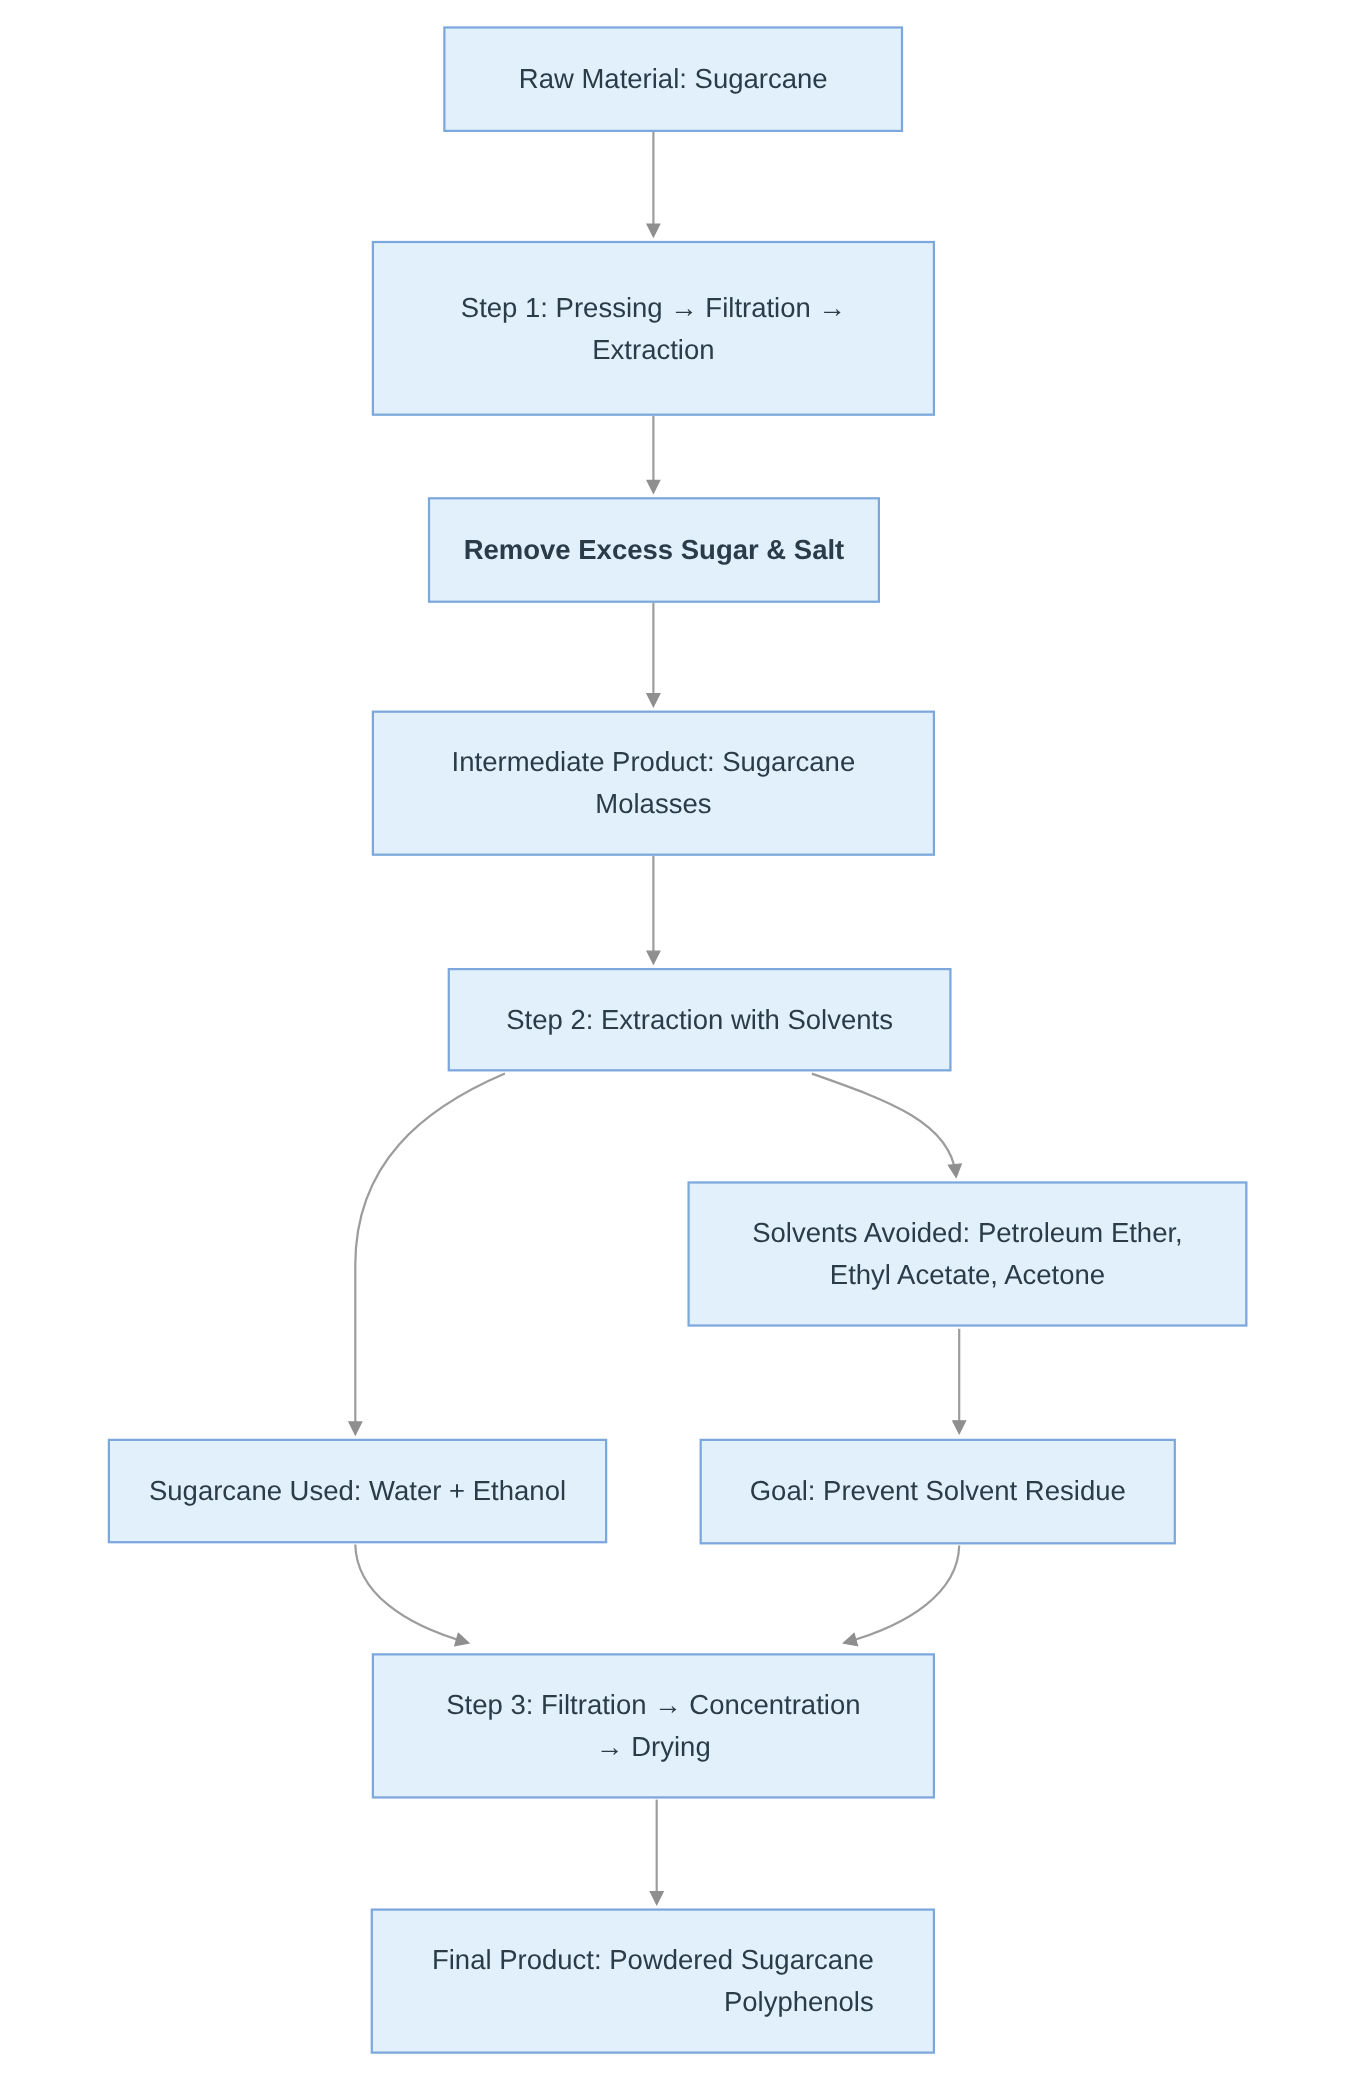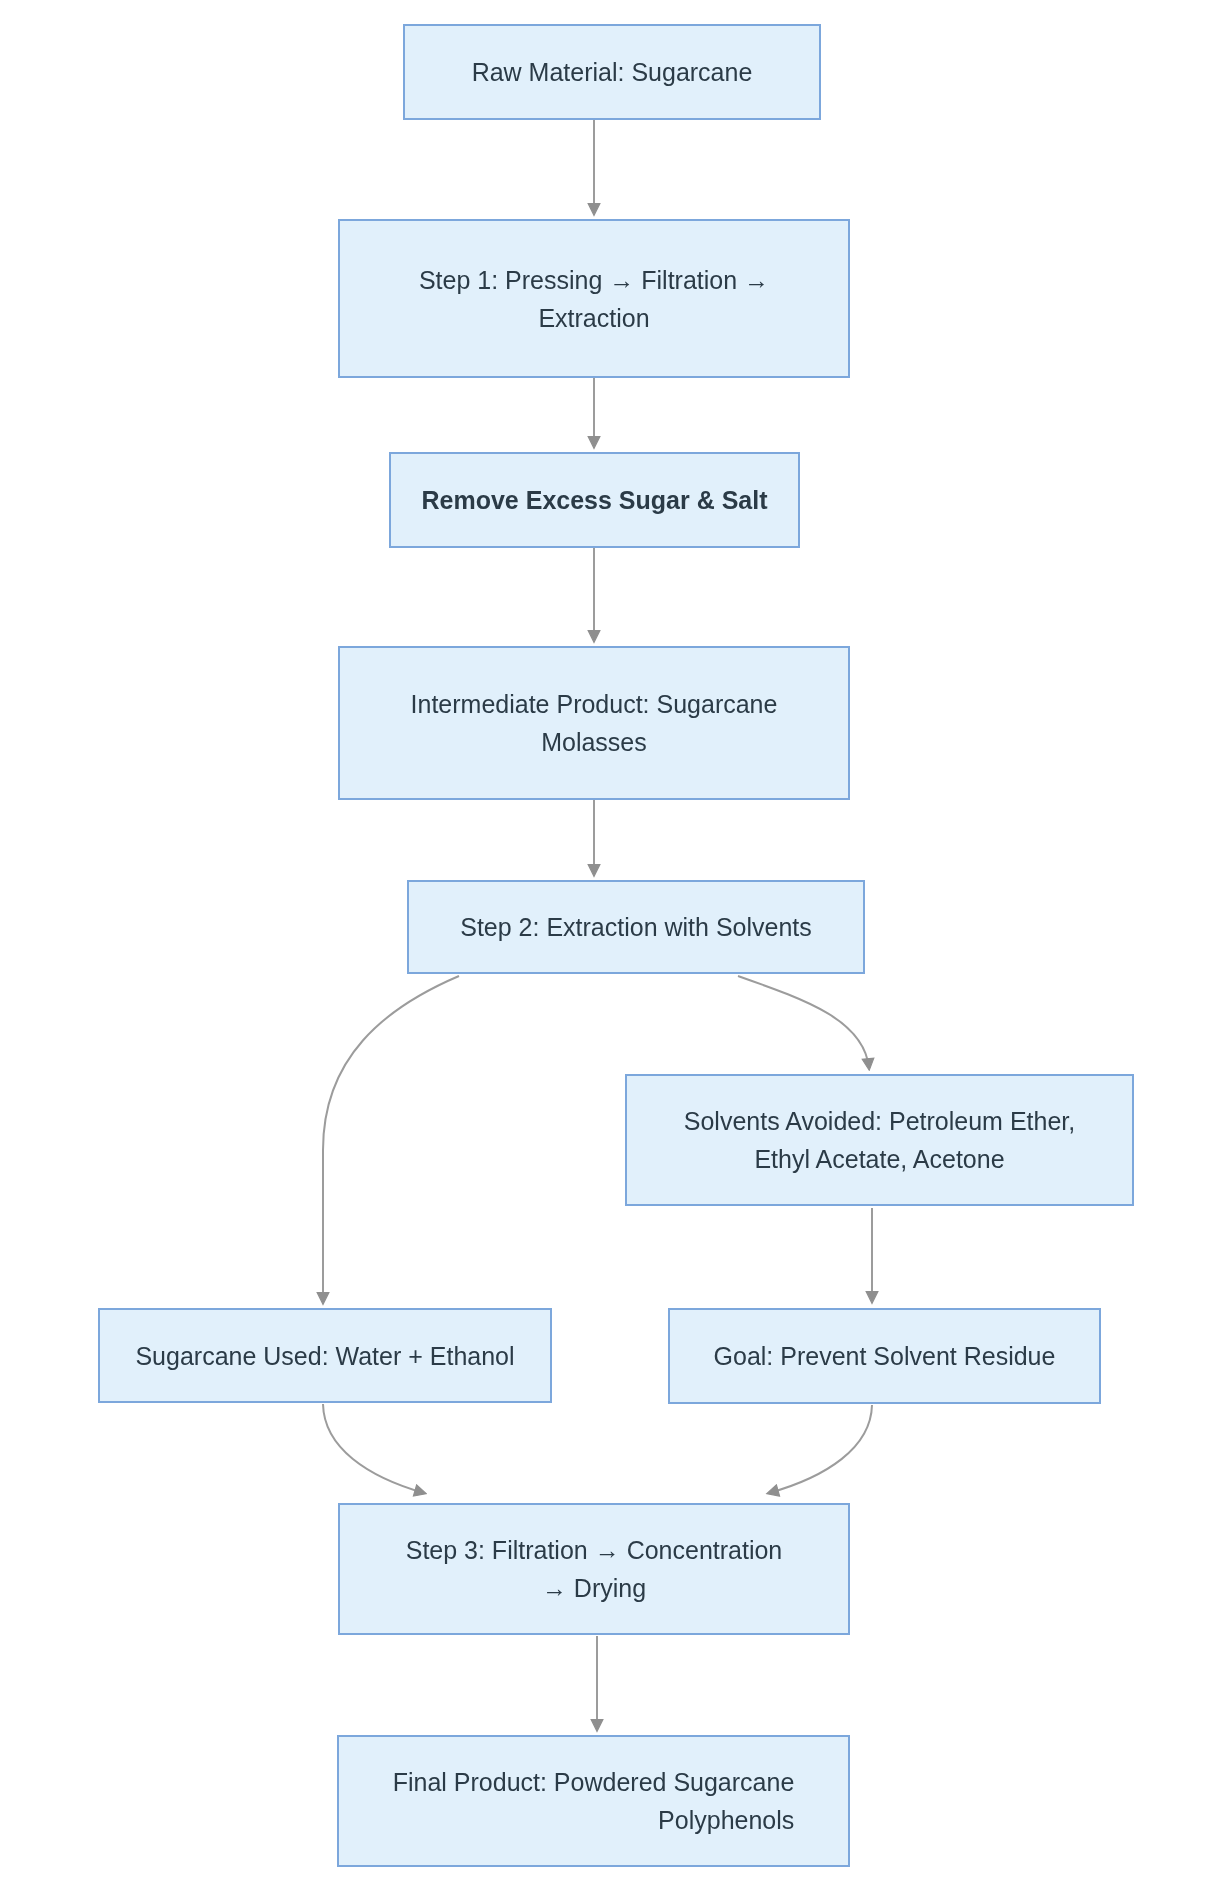--- a/index.html
+++ b/index.html
@@ -79,37 +79,37 @@
   </div>
 
   <div class="node" style="left:338px; top:219px; width:512px; height:159px;">
     <div class="label">Step 1: Pressing → Filtration →<br>Extraction</div>
   </div>
 
   <div class="node" style="left:389px; top:452px; width:411px; height:96px;font-weight:bold;">
     <div class="label">Remove Excess Sugar &amp; Salt</div>
   </div>
 
-  <div class="node" style="left:338px; top:646px; width:512px; height:154px;align-items:center;">
+  <div class="node" style="left:338px; top:646px; width:512px; height:132px;align-items:center;">
     <div class="label">Intermediate Product: Sugarcane<br>Molasses</div>
   </div>
 
   <div class="node" style="left:365px; top:880px; width:458px; height:94px;margin-left:42px;">
     <div class="label">Step 2: Extraction with Solvents</div>
   </div>
 
   <div class="node" style="left:613px; top:1074px; width:509px; height:132px;margin-left:12px;">
     <div class="label">Solvents Avoided: Petroleum Ether,<br>Ethyl Acetate, Acetone</div>
   </div>
 
   <div class="node" style="left:98px;  top:1308px; width:454px; height:95px;">
     <div class="label">Sugarcane Used: Water + Ethanol</div>
   </div>
 
-  <div class="node" style="left:668px; top:1308px; width:433px; height:96px;">
+  <div class="node" style="left:636px; top:1308px; width:433px; height:96px;">
     <div class="label">Goal: Prevent Solvent Residue</div>
   </div>
 
   <div class="node" style="left:338px; top:1503px; width:512px; height:132px;align-items:center;">
     <div class="label">Step 3: Filtration → Concentration<br>→ Drying</div>
   </div>
 
   <div class="node" style="left:337px; top:1735px; width:513px; height:132px;text-align:right;">
     <div class="label">Final Product: Powdered Sugarcane<br>Polyphenols</div>
   </div>

